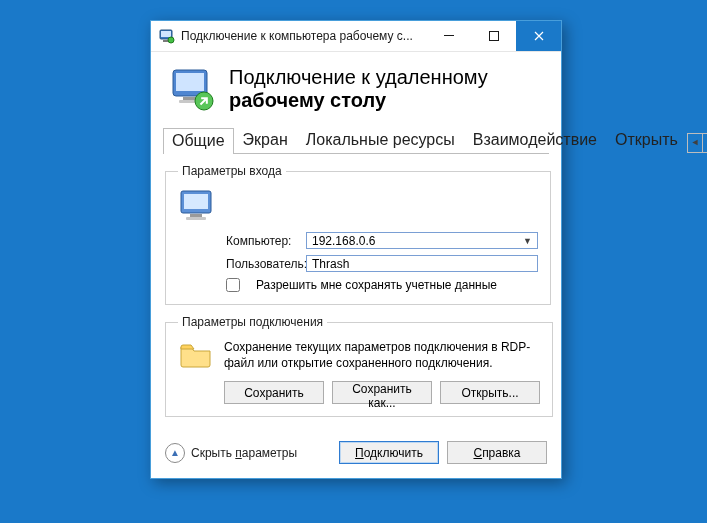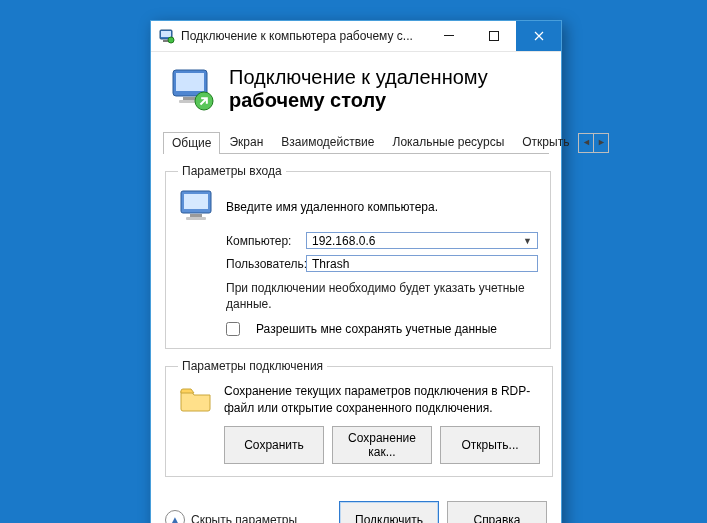--- a/index.html
+++ b/index.html
@@ -7,21 +7,21 @@
   .titlebar{height:30px;background:#fff;display:flex;align-items:center;border-bottom:1px solid #e6e6e6}
   .titlebar .ticon{width:16px;height:16px;margin:0 6px 0 8px;display:flex;align-items:center;justify-content:center}
   .titlebar .ttext{flex:1;color:#1a1a1a;font-size:12px;white-space:nowrap;overflow:hidden;text-overflow:ellipsis}
   .titlebar .btn{width:45px;height:30px;display:flex;align-items:center;justify-content:center;color:#1a1a1a}
   .titlebar .btn.close{background:#1a79c9;color:#fff}
   .header{display:flex;align-items:center;padding:14px 18px 18px 18px}
   .header .logo{width:46px;height:46px;margin-right:14px;position:relative}
   .header h1{margin:0;font-weight:400;color:#000000;font-size:20px;line-height:1.15}
   .header h1 .bold{font-weight:700}
   .tabs{display:flex;align-items:flex-end;border-bottom:1px solid #bdbdbd;margin:0 12px;position:relative;height:23px}
-  .tab{padding:3px 8px 4px 8px;font-size:12px;color:#222;border:1px solid transparent;border-bottom:none;cursor:pointer;white-space:nowrap}
+  .tab{padding:3px 8px 4px 8px;font-size:16px;color:#222;border:1px solid transparent;border-bottom:none;cursor:pointer;white-space:nowrap}
   .tab.active{border-color:#bdbdbd;background:#fff;position:relative;top:1px}
   .tabscroll{margin-left:auto;display:flex;border:1px solid #bdbdbd;height:18px}
   .tabscroll span{width:14px;text-align:center;font-size:9px;line-height:16px;color:#404040;cursor:pointer}
   .tabscroll span+span{border-left:1px solid #bdbdbd}
   .body{padding:10px 22px 4px 14px}
   fieldset{border:1px solid #cfcfcf;margin:0 0 10px 0;padding:10px 12px 12px 12px}
   legend{font-size:12px;color:#222;padding:0 4px}
   .row{display:flex;align-items:center;margin:6px 0}
   .row .lbl{width:80px;color:#111}
   .monitor-ico{width:40px;height:38px;margin-right:8px;flex:none}
@@ -31,21 +31,21 @@
   .combo .val{flex:1}
   .combo .arrow{font-size:9px;color:#404040;padding-left:6px}
   input.user{width:232px;outline:none}
   .note{color:#222;margin:8px 0 10px 0;line-height:1.35}
   .chk{display:flex;align-items:center;gap:16px}
   .chk input{width:14px;height:14px;margin:0}
   .folder-ico{width:36px;height:32px;margin-right:10px;flex:none}
   .connrow{display:flex;align-items:flex-start}
   .connrow .txt{line-height:1.35}
   .btnrow{display:flex;gap:8px;margin-top:10px;margin-left:46px}
-  button.win{min-width:100px;height:38px;border:1px solid #acacac;background:#f0f0f0;font-family:inherit;font-size:12px;cursor:pointer;padding:0 10px}
+  button.win{min-width:100px;height:23px;border:1px solid #acacac;background:#f0f0f0;font-family:inherit;font-size:12px;cursor:pointer;padding:0 10px}
   button.win.primary{border-color:#2e7bd1;box-shadow:inset 0 0 0 1px #bcd7f2}
   .footer{display:flex;align-items:center;padding:10px 14px 14px 14px;gap:8px}
   .footer .hide{display:flex;align-items:center;gap:6px;color:#222;cursor:pointer}
   .footer .hide .arr{width:18px;height:18px;border:1px solid #8a8a8a;border-radius:50%;display:flex;align-items:center;justify-content:center;font-size:10px;color:#3b6fb5}
   .footer .spacer{flex:1}
   .underline-letter{text-decoration:underline}
 </style>
 </head>
 <body>
 
@@ -92,76 +92,74 @@
     <h1>
       <span>Подключение к удаленному</span><br>
       <span class="bold">рабочему столу</span>
     </h1>
   </div>
 
   <div class="tabs" id="tabstrip">
 
     <div class="tab active">Общие</div>
       <div class="tab">Экран</div>
+      <div class="tab">Локальные ресурсы</div>
       <div class="tab">Взаимодействие</div>
-      <div class="tab">Локальные ресурсы</div>
       <div class="tab">Открыть</div>
       <div class="tabscroll">
       <span>◄</span>
       <span>►</span>
     </div>
   </div>
 
   <div class="body">
 
     <fieldset>
       <legend>Параметры входа</legend>
       <div class="introline">
         <div class="monitor-ico">
           <svg width="40" height="38" viewBox="0 0 40 38">
             <rect x="3" y="3" width="30" height="22" rx="2" fill="#5c90d6" stroke="#2a5a99"></rect>
             <rect x="6" y="6" width="24" height="15" fill="#d6e9ff"></rect>
             <rect x="12" y="26" width="12" height="3" fill="#9a9a9a"></rect>
             <rect x="8" y="29" width="20" height="3" rx="1" fill="#c8c8c8"></rect>
           </svg>
         </div>
-        <span>Введите имя удаленного компьютера.</span>
       </div>
       <div class="row" style="margin-left:48px">
         <span class="lbl">Компьютер:</span>
         <div class="combo">
           <span class="val">192.168.0.6</span>
           <span class="arrow">▼</span>
         </div>
       </div>
       <div class="row" style="margin-left:48px">
         <span class="lbl">Пользователь:</span>
         <input type="text" class="user" value="Thrash" style="">
       </div>
-      <div class="note" style="margin-left:48px">При подключении необходимо будет указать учетные данные.</div>
       <label class="chk" style="margin-left:48px">
         <input type="checkbox" style="">
         <span>Разрешить мне сохранять учетные данные</span>
       </label>
     </fieldset>
 
     <fieldset>
       <legend>Параметры подключения</legend>
       <div class="connrow">
         <div class="folder-ico">
           <svg width="36" height="32" viewBox="0 0 36 32">
             <path d="M3 8 h10 l3 4 h16 v14 a2 2 0 0 1 -2 2 H5 a2 2 0 0 1 -2 -2 Z" fill="#ffe08a" stroke="#caa63a"></path>
             <path d="M3 8 a2 2 0 0 1 2 -2 h8 l3 4 H3 Z" fill="#ffd25e" stroke="#caa63a"></path>
           </svg>
         </div>
         <div class="txt">Сохранение текущих параметров подключения в RDP-файл или открытие сохраненного подключения.</div>
       </div>
       <div class="btnrow">
         <button class="win">Сохранить</button>
-        <button class="win">Сохранение как...</button>
+        <button class="win">Сохранить как...</button>
         <button class="win">Открыть...</button>
       </div>
     </fieldset>
 
   </div>
 
   <div class="footer">
     <div class="hide">
       <span class="arr">▲</span>
       <span id="hide-label">Скрыть <span class="underline-letter">п</span>араметры</span>

